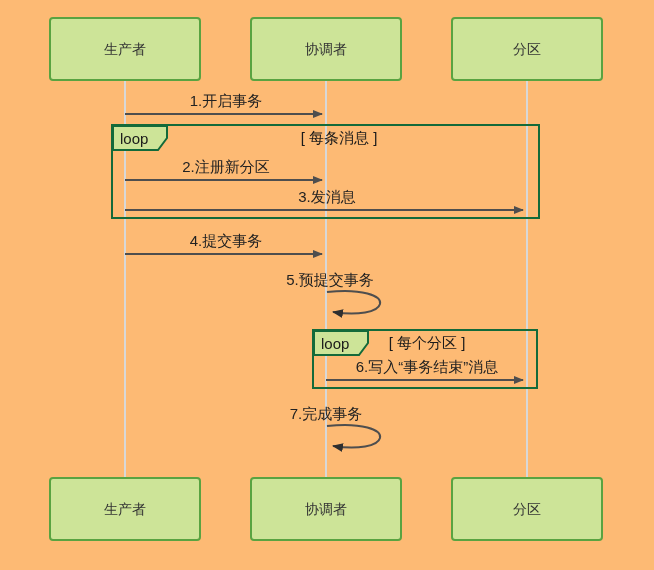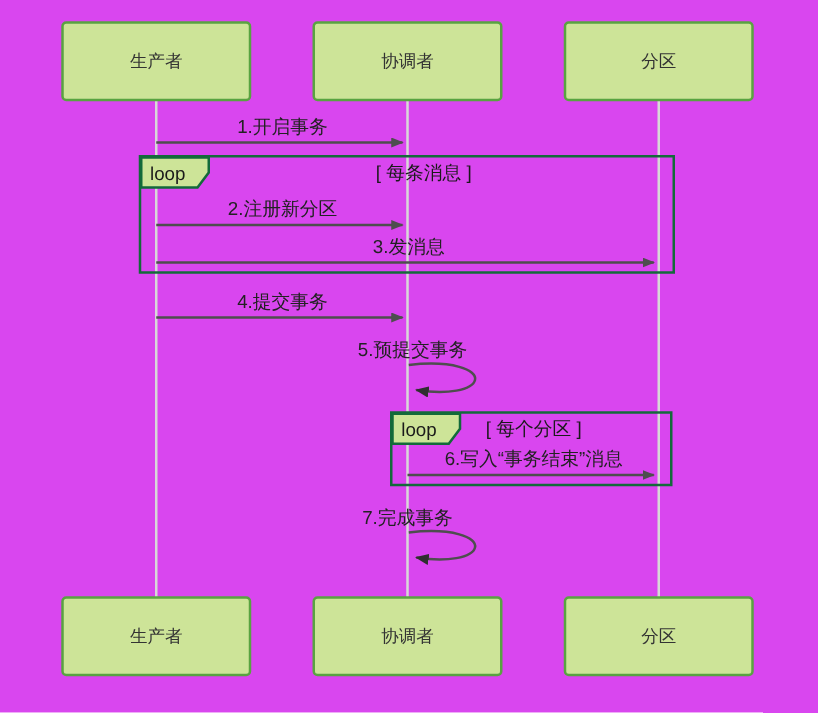--- a/index.html
+++ b/index.html
@@ -7,21 +7,21 @@
     padding: 0;
     background: #ffffff;
   }
   body {
     font-family: "Liberation Sans", "DejaVu Sans", sans-serif;
   }
   #diagram-root {
     position: relative;
     width: 654px;
     height: 570px;
-    background: #d946ef;
+    background: #fdba74;
     overflow: hidden;
   }
   svg.seq {
     position: absolute;
     left: 0;
     top: 0;
     width: 654px;
     height: 570px;
   }
   .actor-label {

